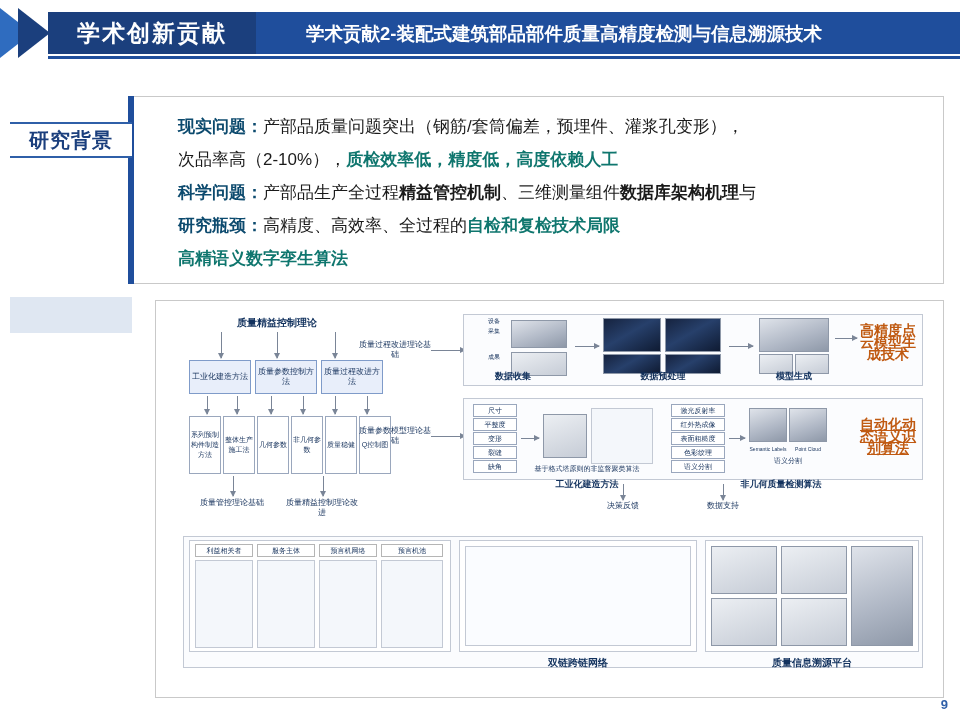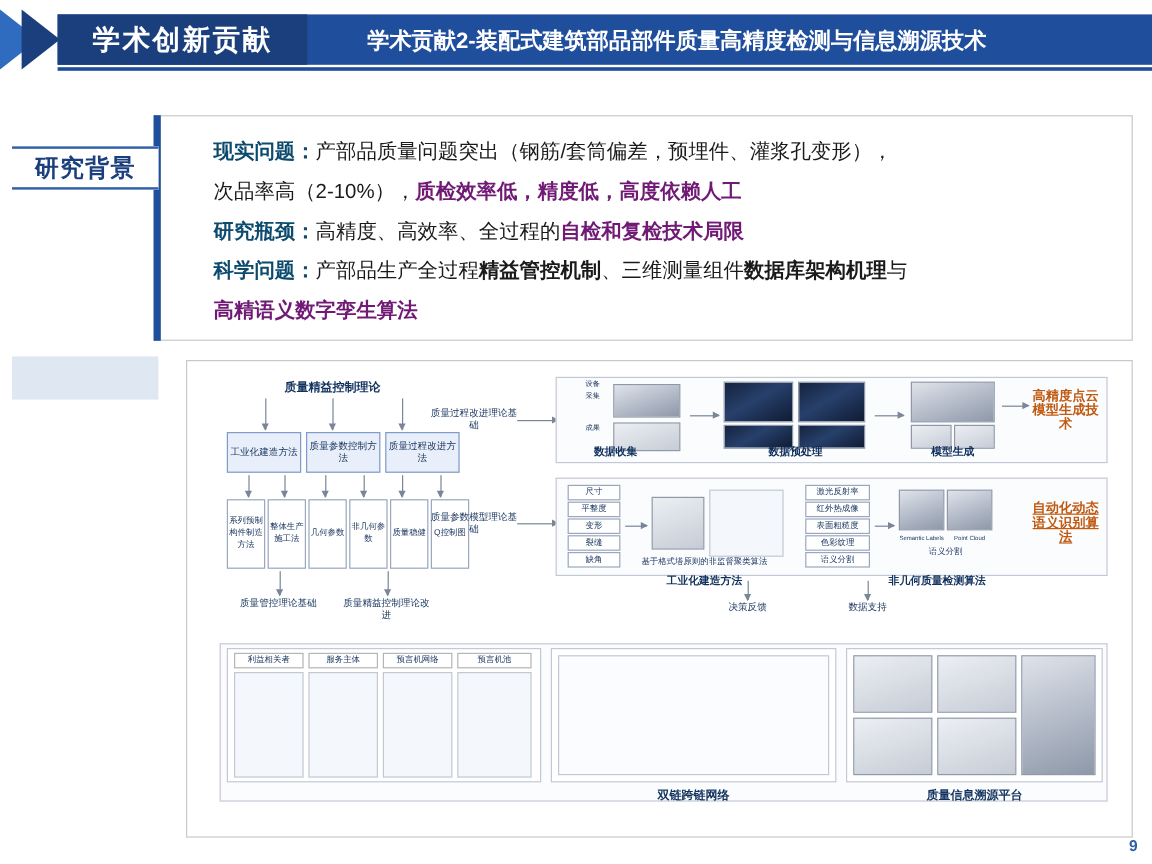--- a/index.html
+++ b/index.html
@@ -124,21 +124,21 @@
   .bg-text {
     position: absolute;
     left: 178px; top: 110px;
     width: 752px;
     font-size: 17px;
     line-height: 33px;
     color: #1a1a1a;
   }
   .bg-text p { margin: 0; }
   .lbl { font-weight: bold; color: #0c4a6e; }
-  .red { color: #701a75; font-weight: bold; }
+  .red { color: #0f766e; font-weight: bold; }
   .bold { font-weight: bold; color: #1a1a1a; }
 
   
   .content-panel {
     position: absolute;
     left: 155px; top: 300px;
     width: 789px; height: 398px;
     border: 1px solid #c9c9c9;
     background: #ffffff;
   }
@@ -179,21 +179,21 @@
   }
   .tinylbl {
     position: absolute;
     font-size: 8px;
     color: #16325c;
     text-align: center;
     line-height: 10px;
   }
   .orange {
     position: absolute;
-    font-size: 11px;
+    font-size: 14px;
     color: #c05a12;
     font-weight: bold;
     text-align: center;
     line-height: 12px;
   }
   .arrow-h {
     position: absolute;
     height: 1px;
     background: #7a8597;
   }
@@ -268,24 +268,24 @@
   <div class="bg-panel"></div>
   <div class="bg-panel-accent"></div>
   <div class="bg-text">
     <p>
       <span class="lbl">现实问题：</span><span>产部品质量问题突出（钢筋/套筒偏差，预埋件、灌浆孔变形），</span>
     </p>
     <p>
       <span>次品率高（2-10%），</span><span class="red">质检效率低，精度低，高度依赖人工</span>
     </p>
     <p>
-      <span class="lbl">研究瓶颈：</span><span>高精度、高效率、全过程的</span><span class="red">自检和复检技术局限</span>
+      <span class="lbl">科学问题：</span><span>产部品生产全过程</span><span class="bold">精益管控机制</span><span>、三维测量组件</span><span class="bold">数据库架构机理</span><span>与</span>
     </p>
     <p>
-      <span class="lbl">科学问题：</span><span>产部品生产全过程</span><span class="bold">精益管控机制</span><span>、三维测量组件</span><span class="bold">数据库架构机理</span><span>与</span>
+      <span class="lbl">研究瓶颈：</span><span>高精度、高效率、全过程的</span><span class="red">自检和复检技术局限</span>
     </p>
     <p>
       <span class="red">高精语义数字孪生算法</span>
     </p>
   </div>
 
   <div class="content-panel"></div>
   <div class="diagram">
 
     <div class="caption" style="left:24px; top:8px; width:180px;">质量精益控制理论</div>

